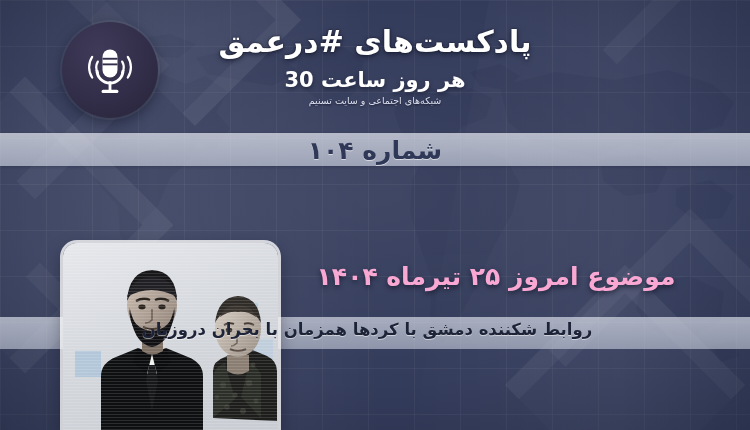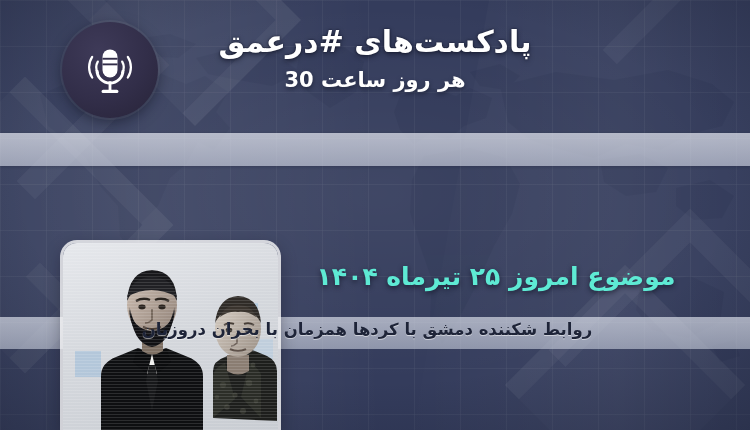--- a/index.html
+++ b/index.html
@@ -117,21 +117,21 @@
   .photo .sq4{right:28px;top:118px;width:16px;height:16px;background:rgba(170,200,228,.3);}
   .photo .scan{
     position:absolute;inset:0;opacity:.25;
     background:repeating-linear-gradient(to bottom,rgba(255,255,255,.5) 0 1px,transparent 1px 3px);
   }
   .photo svg{position:absolute;inset:0;width:100%;height:100%;}
 
   
   .topic{
     position:absolute;right:24px;top:262px;width:460px;text-align:center;
-    color:#5eead4;font-size:25px;font-weight:bold;direction:rtl;
+    color:#f9a8d4;font-size:25px;font-weight:bold;direction:rtl;
     text-shadow:0 2px 5px rgba(15,18,35,.7);
   }
   .headline{
     position:absolute;left:0;right:0;top:317px;height:24px;
     display:flex;align-items:center;justify-content:center;
     color:#1e2438;font-size:16.5px;font-weight:bold;direction:rtl;
     padding-right:16px;
     text-shadow:0 1px 0 rgba(255,255,255,.5);
   }
 </style>
@@ -197,22 +197,24 @@
       <path d="M13 18 a20 20 0 0 0 0 22" fill="none" stroke="#ffffff" stroke-width="2.4" stroke-linecap="round"></path>
       <path d="M19 23 a12 12 0 0 0 0 12" fill="none" stroke="#ffffff" stroke-width="2.4" stroke-linecap="round"></path>
       <path d="M51 18 a20 20 0 0 1 0 22" fill="none" stroke="#ffffff" stroke-width="2.4" stroke-linecap="round"></path>
       <path d="M45 23 a12 12 0 0 1 0 12" fill="none" stroke="#ffffff" stroke-width="2.4" stroke-linecap="round"></path>
     </svg>
   </div>
 
   <div class="hdr">
     <div class="title">پادکست‌های #درعمق</div>
     <div class="time">هر روز ساعت 30</div>
-  </div>
-
+    <div class="social">شبکه‌های اجتماعی و سایت تسنیم</div>
+  </div>
+
+  <div class="episode">شماره ۱۰۴</div>
 
   <div class="photo">
     <div class="sq sq1"></div>
     <div class="sq sq2"></div>
     <div class="sq sq3"></div>
     <div class="sq sq4"></div>
     <svg viewBox="0 0 215 187" preserveAspectRatio="xMidYMax meet">
       <defs>
         <linearGradient id="skinA" x1="0" y1="0" x2="1" y2="1">
           <stop offset="0%" stop-color="#cfc0b4"></stop>

